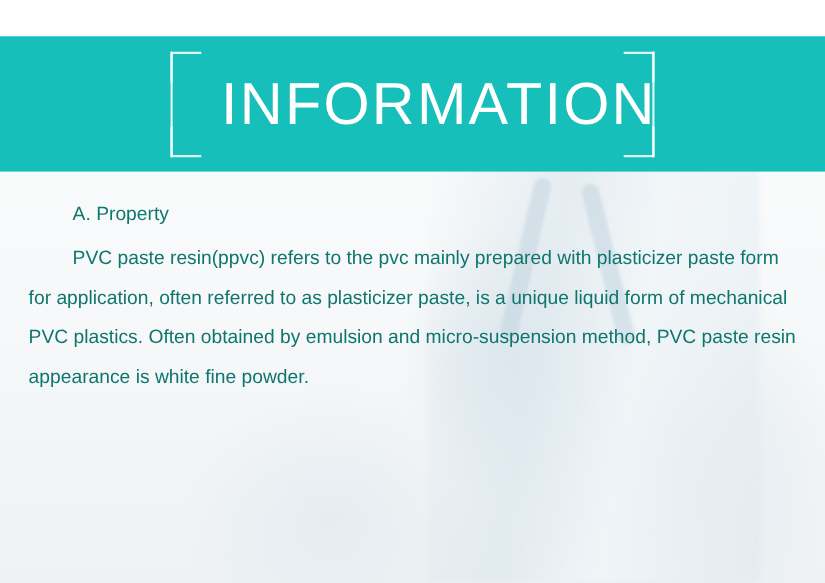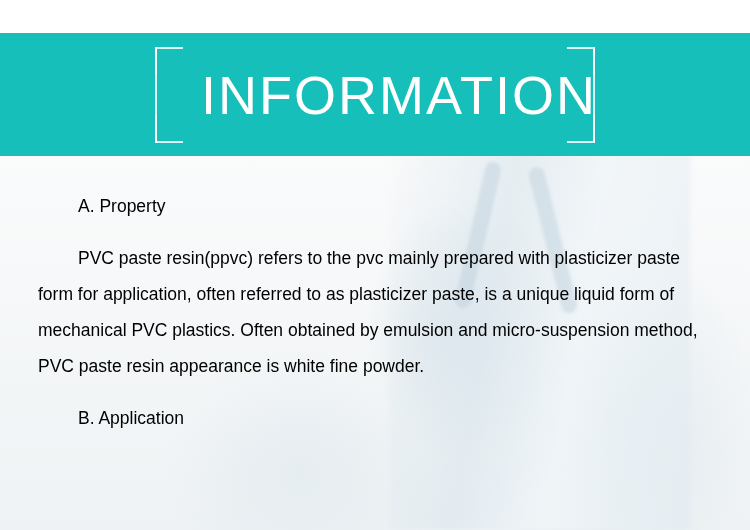--- a/index.html
+++ b/index.html
@@ -125,25 +125,25 @@
   
   .content {
     position: absolute;
     left: 0;
     top: 156px;
     width: 750px;
     padding: 16px 22px 0 22px;
     box-sizing: border-box;
   }
   .para {
-    color: #000000;
+    color: #0f766e;
     font-size: 17.5px;
     line-height: 36px;
     text-indent: 40px;
-    margin: 16px;
+    margin: 4px;
     font-family: "Liberation Sans", sans-serif;
   }
   .para + .para {
     margin-top: 0;
   }
 </style>
 </head>
 <body>
 
 <div class="page">
@@ -164,16 +164,15 @@
       <span class="corner br"></span>
       <span class="banner-edge-l"></span>
       <span class="banner-edge-r"></span>
       <span class="banner-title">INFORMATION</span>
     </div>
   </div>
 
   <div class="content">
     <p class="para">A. Property</p>
     <p class="para">PVC paste resin(ppvc) refers to the pvc mainly prepared with plasticizer paste form for application, often referred to as plasticizer paste, is a unique liquid form of mechanical PVC plastics. Often obtained by emulsion and micro-suspension method, PVC paste resin appearance is white fine powder.</p>
-    <p class="para">B. Application</p>
   </div>
 
 </div>
 
 </body></html>

